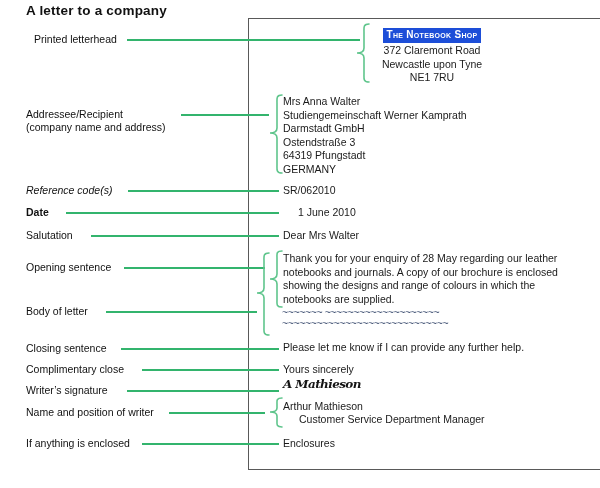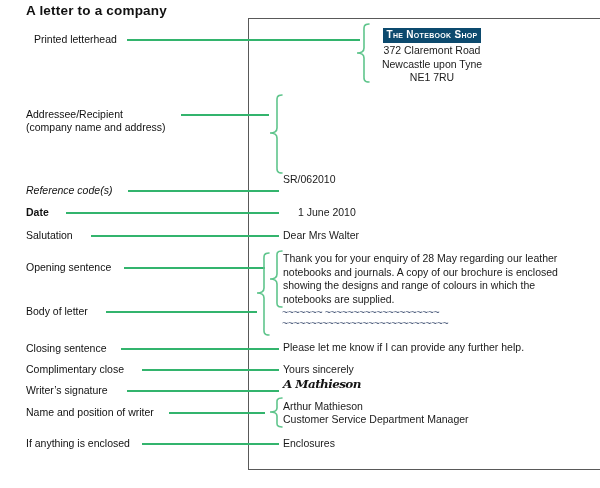--- a/index.html
+++ b/index.html
@@ -79,21 +79,21 @@
   
   #letterhead {
     position: absolute;
     left: 352px;
     top: 24px;
     width: 120px;
     text-align: center;
   }
   #letterhead-name {
     display: inline-block;
-    background: #0c4a6e;
+    background: #1d4ed8;
     color: #ffffff;
     font-size: 10px;
     font-weight: bold;
     font-variant: small-caps;
     letter-spacing: 0.3px;
     padding: 1px 4px 2px 4px;
     line-height: 12px;
   }
   #letterhead-addr {
     font-size: 10.5px;
@@ -217,22 +217,28 @@
     </svg>
   </div>
 
   <div id="letterhead">
     <div id="letterhead-name">The Notebook Shop</div>
     <div id="letterhead-addr">372 Claremont Road
 Newcastle upon Tyne
 NE1 7RU</div>
   </div>
 
-
-  <div class="letter-text" style="left:263px; top:173px;">SR/062010</div>
+  <div class="letter-text" style="left:263px; top:95px;">Mrs Anna Walter
+Studiengemeinschaft Werner Kamprath
+Darmstadt GmbH
+Ostendstraße 3
+64319 Pfungstadt
+GERMANY</div>
+
+  <div class="letter-text" style="left:263px; top:184px;">SR/062010</div>
 
   <div class="letter-text" style="left:278px; top:206px;">1 June 2010</div>
 
   <div class="letter-text" style="left:263px; top:229px;">Dear Mrs Walter</div>
 
   <div class="letter-text" style="left:263px; top:252px;">Thank you for your enquiry of 28 May regarding our leather
 notebooks and journals. A copy of our brochure is enclosed
 showing the designs and range of colours in which the
 notebooks are supplied.</div>
 
@@ -241,17 +247,17 @@
   <div class="squiggle" style="left:262px; top:318px;">~~~~~~~~~~~~~~~~~~~~~~~~~~~~~</div>
 
   <div class="letter-text" style="left:263px; top:341px;">Please let me know if I can provide any further help.</div>
 
   <div class="letter-text" style="left:263px; top:363px;">Yours sincerely</div>
 
   <div id="signature">A Mathieson</div>
 
   <div class="letter-text" style="left:263px; top:400px;">Arthur Mathieson</div>
 
-  <div class="letter-text" style="left:263px; top:413px;">Customer Service Department Manager</div>
+  <div class="letter-text" style="left:279px; top:413px;">Customer Service Department Manager</div>
 
   <div class="letter-text" style="left:263px; top:437px;">Enclosures</div>
 
 </div>
 
 </body></html>

